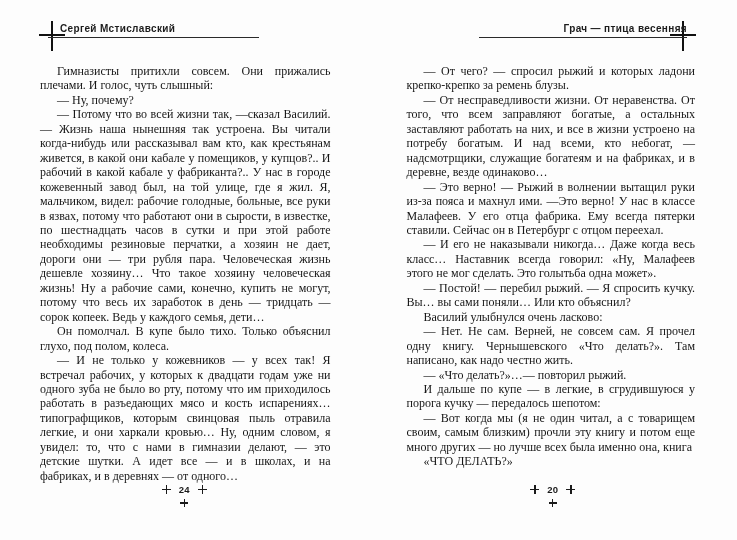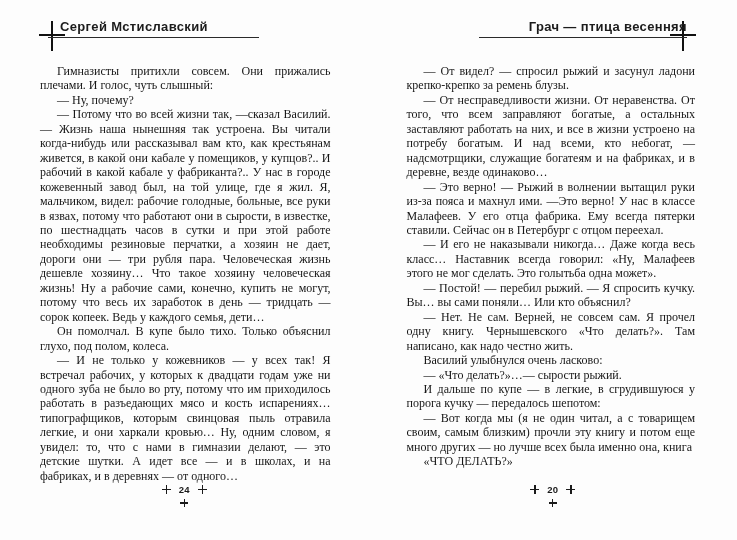--- a/index.html
+++ b/index.html
@@ -52,21 +52,21 @@
     bottom: 8px;
     height: 1px;
     background: #2a2a2a;
   }
   .page-left  .runhead-rule { left: 8px;  right: 72px; }
   .page-right .runhead-rule { right: 8px; left: 72px; }
 
   .runhead-title {
     position: absolute;
     bottom: 12px;
-    font-size: 13px;
+    font-size: 10px;
     letter-spacing: 0.35px;
     font-family: "Liberation Sans", "DejaVu Sans", sans-serif;
     font-weight: 600;
     color: #1c1c1c;
     white-space: nowrap;
   }
   .page-left  .runhead-title { left: 20px; }
   .page-right .runhead-title { right: 8px; }
 
   
@@ -201,28 +201,28 @@
         <span class="cross">
           <span class="v"></span>
             <span class="h"></span>
         </span>
         <span class="runhead-rule"></span>
         <span class="runhead-title">Грач — птица весенняя</span>
       </div>
     </div>
 
     <div class="body-col">
-      <p>— От видел? — спросил рыжий и засунул ладони крепко-крепко за ремень блузы.</p>
+      <p>— От чего? — спросил рыжий и которых ладони крепко-крепко за ремень блузы.</p>
       <p>— От несправедливости жизни. От неравенства. От того, что всем заправляют богатые, а остальных заставляют работать на них, и все в жизни устроено на потребу богатым. И над всеми, кто небогат, — надсмотрщики, служащие богатеям и на фабриках, и в деревне, везде одинаково…</p>
       <p>— Это верно! — Рыжий в волнении вытащил руки из-за пояса и махнул ими. —Это верно! У нас в классе Малафеев. У его отца фабрика. Ему всегда пятерки ставили. Сейчас он в Петербург с отцом переехал.</p>
       <p>— И его не наказывали никогда… Даже когда весь класс… Наставник всегда говорил: «Ну, Малафеев этого не мог сделать. Это голытьба одна может».</p>
       <p>— Постой! — перебил рыжий. — Я спросить кучку. Вы… вы сами поняли… Или кто объяснил?</p>
+      <p>Василий улыбнулся очень ласково:</p>
       <p>— Нет. Не сам. Верней, не совсем сам. Я прочел одну книгу. Чернышевского «Что делать?». Там написано, как надо честно жить.</p>
-      <p>Василий улыбнулся очень ласково:</p>
-      <p>— «Что делать?»…— сырости рыжий.</p>
+      <p>— «Что делать?»…— повторил рыжий.</p>
       <p>И дальше по купе — в легкие, в сгрудившуюся у порога кучку — передалось шепотом:</p>
       <p>— Вот когда мы (я не один читал, а с товарищем своим, самым близким) прочли эту книгу и потом еще много других — но лучше всех была именно она, книга</p>
       <p>«ЧТО ДЕЛАТЬ?»</p>
     </div>
 
     <div class="folio">
       <div class="folio-row">
         <span class="plus"></span>
         <span class="folio-num">20</span>
         <span class="plus"></span>

